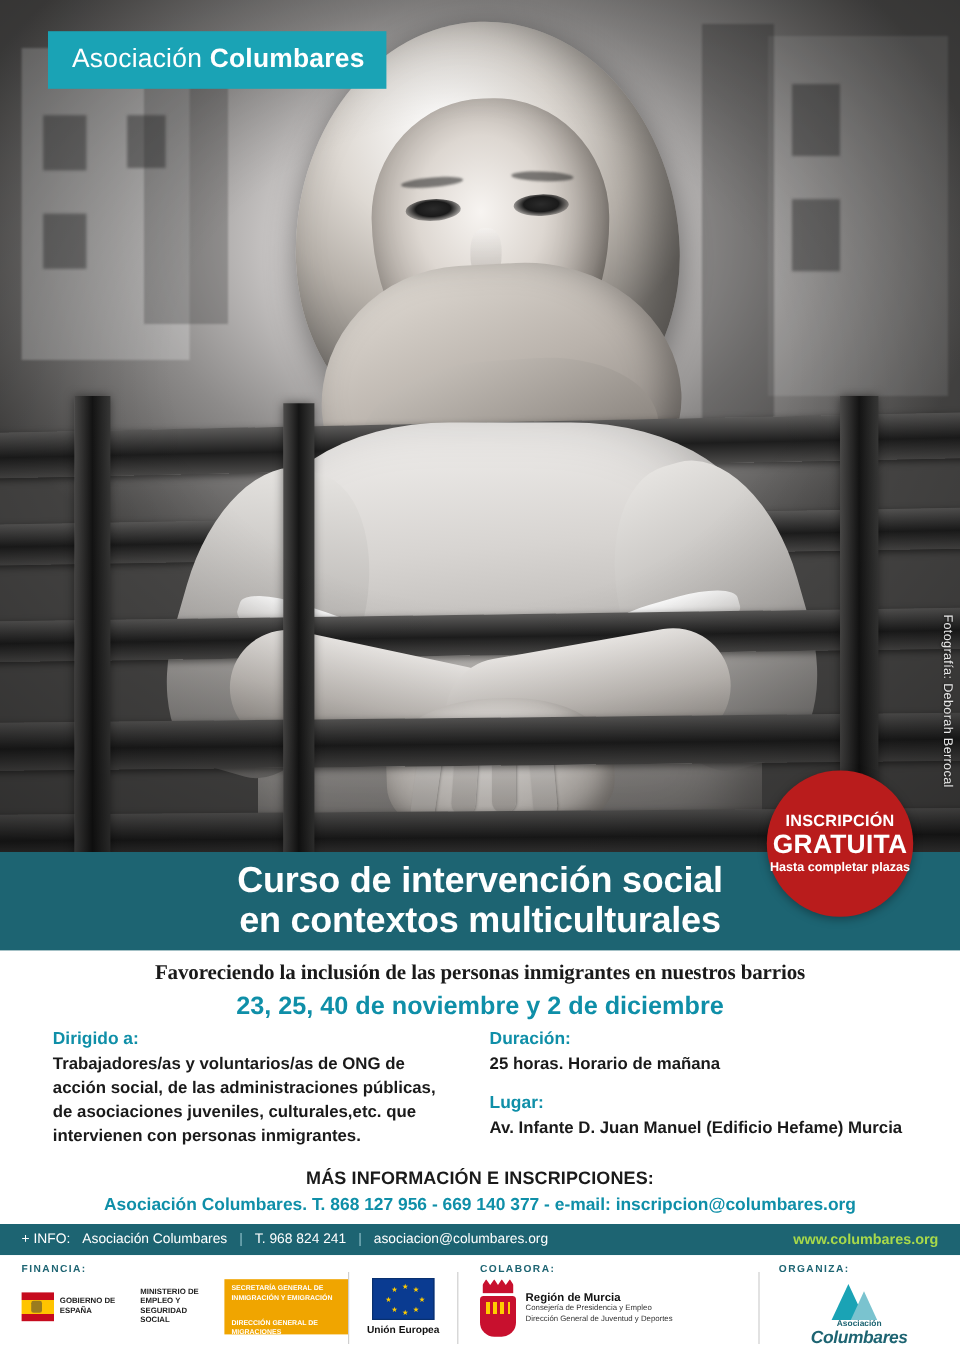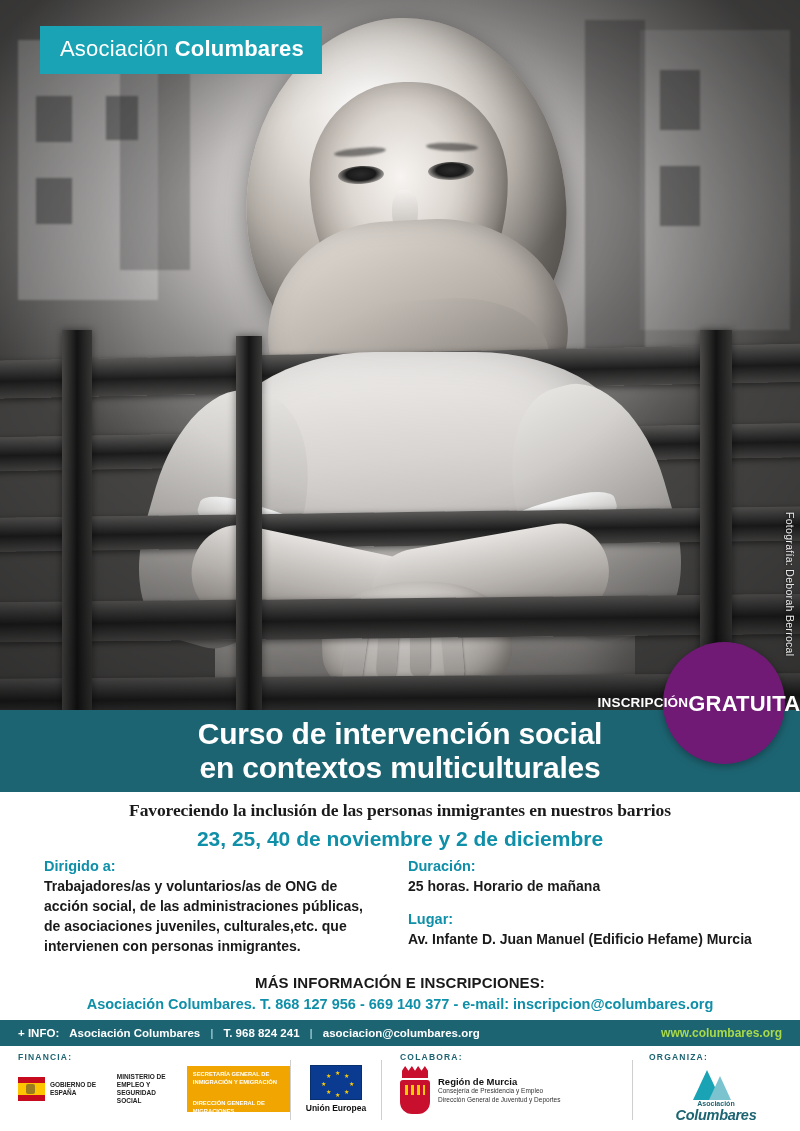--- a/index.html
+++ b/index.html
@@ -211,27 +211,27 @@
     color: #e8e8e8;
     font-size: 10.5px;
     writing-mode: vertical-rl;
     letter-spacing: 0.3px;
     text-shadow: 0 1px 2px rgba(0,0,0,0.6);
   }
 
   
   .free-badge {
     position: absolute;
-    right: 15px; top: 642px;
+    right: 39px; top: 642px;
     width: 122px; height: 122px;
     border-radius: 50%;
-    background: #701a75;
+    background: #b91c1c;
     color: #ffffff;
     display: flex;
-    flex-direction: row;
+    flex-direction: column;
     align-items: center;
     justify-content: center;
     text-align: center;
     line-height: 1.05;
     box-shadow: 0 2px 8px rgba(0,0,0,0.35);
     z-index: 6;
   }
   .free-badge .l1 { font-size: 13.5px; font-weight: 700; letter-spacing: 0.2px; }
   .free-badge .l2 { font-size: 22px; font-weight: 700; letter-spacing: 0.2px; margin-top: 1px; }
   .free-badge .l3 { font-size: 10.5px; font-weight: 700; margin-top: 2px; line-height: 1.15; }
@@ -326,21 +326,21 @@
   .footer-strip {
     position: absolute;
     left: 0; top: 1020px;
     width: 800px; height: 26px;
     background: #1d6472;
     color: #ffffff;
     font-size: 11.5px;
     display: flex;
     align-items: center;
   }
-  .fs-left { padding-left: 18px; display: flex; align-items: center; gap: 10px; font-weight: bold; }
+  .fs-left { padding-left: 18px; display: flex; align-items: center; gap: 10px; }
   .fs-sep { color: #8fc0c9; }
   .fs-right { margin-left: auto; padding-right: 18px; color: #a8d94a; font-weight: 700; font-size: 12px; }
 
   
   .sponsors {
     position: absolute;
     left: 0; top: 1046px;
     width: 800px; height: 85px;
     background: #ffffff;
     display: flex;

